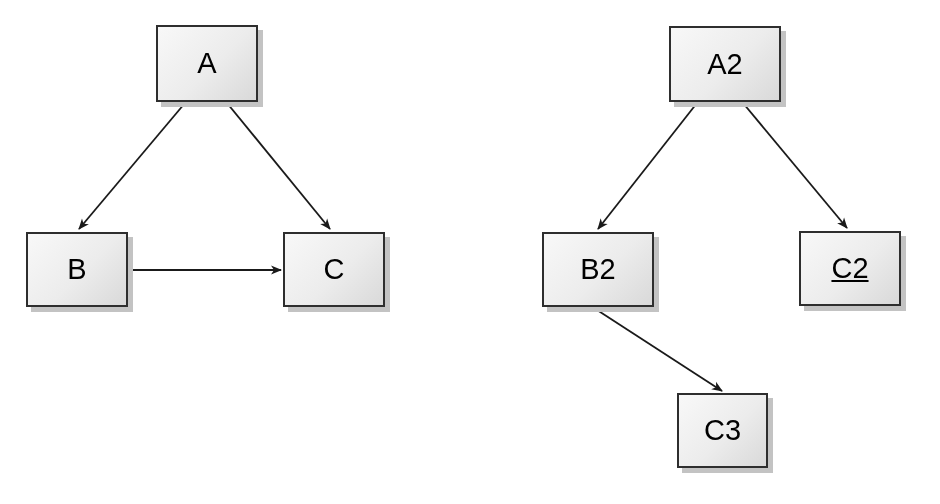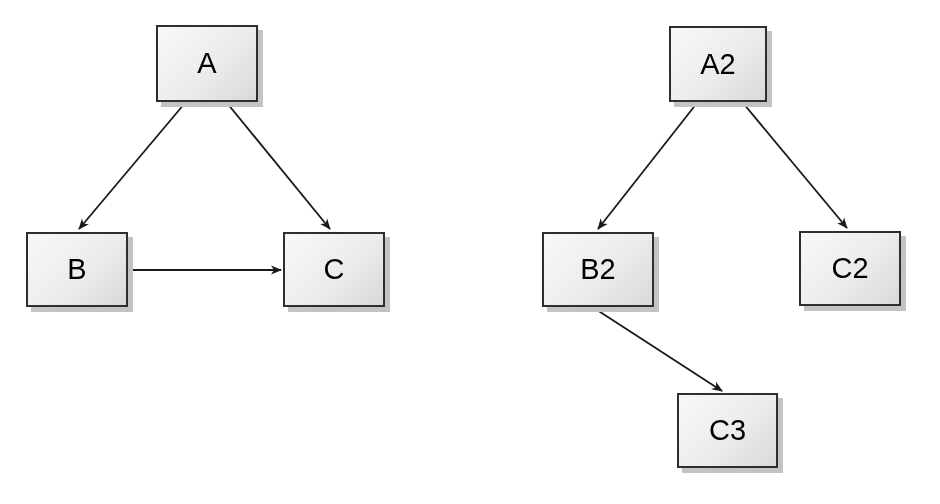--- a/index.html
+++ b/index.html
@@ -64,26 +64,26 @@
   <div id="node-layer">
       <div class="node" style="left: 156px; top: 25px; width: 102px; height: 77px;">
         <span class="node-label">A</span>
       </div>
       <div class="node" style="left: 26px; top: 232px; width: 102px; height: 75px;">
         <span class="node-label">B</span>
       </div>
       <div class="node" style="left: 283px; top: 232px; width: 102px; height: 75px;">
         <span class="node-label">C</span>
       </div>
-      <div class="node" style="left: 669px; top: 26px; width: 98px; height: 76px;">
+      <div class="node" style="left: 669px; top: 26px; width: 112px; height: 76px;">
         <span class="node-label">A2</span>
       </div>
       <div class="node" style="left: 542px; top: 232px; width: 112px; height: 75px;">
         <span class="node-label">B2</span>
       </div>
-      <div class="node" style="left: 799px; top: 231px; width: 102px; height: 75px;">
+      <div class="node" style="left: 799px; top: 231px; width: 102px; height: 75px; text-decoration: underline;">
         <span class="node-label">C2</span>
       </div>
-      <div class="node" style="left: 677px; top: 393px; width: 101px; height: 75px;">
+      <div class="node" style="left: 677px; top: 393px; width: 91px; height: 75px;">
         <span class="node-label">C3</span>
       </div>
     </div>
 </div>
 
 </body></html>

